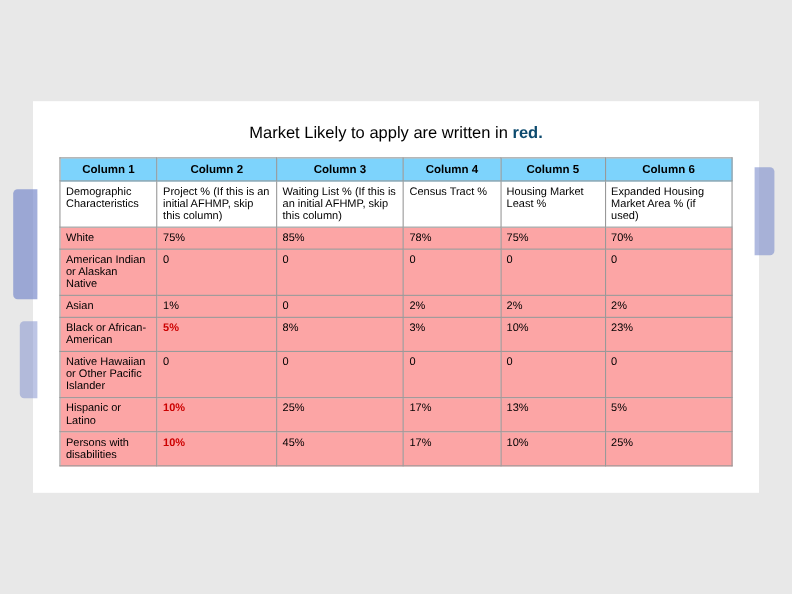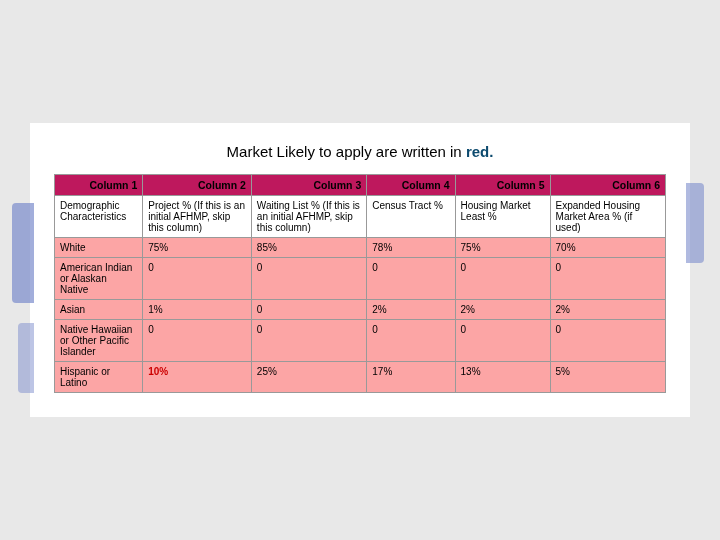--- a/index.html
+++ b/index.html
@@ -43,23 +43,23 @@
     }
 
     th, td {
       border: 1px solid #999;
       padding: 4px 5px;
       vertical-align: top;
       color: #000;
     }
 
     thead th {
-      background: #be185d;
+      background: #7dd3fc;
       font-weight: bold;
-      text-align: right;
+      text-align: center;
       font-size: 10.5px;
     }
 
     tbody tr td {
       background: #fca5a5;
     }
 
     .red-text {
       color: #cc0000;
       font-weight: bold;
@@ -155,30 +155,46 @@
         </tr>
         <tr>
           <td>Asian</td>
           <td>1%</td>
           <td>0</td>
           <td>2%</td>
           <td>2%</td>
           <td>2%</td>
         </tr>
         <tr>
+          <td>Black or African-American</td>
+          <td class="red-text">5%</td>
+          <td>8%</td>
+          <td>3%</td>
+          <td>10%</td>
+          <td>23%</td>
+        </tr>
+        <tr>
           <td>Native Hawaiian or Other Pacific Islander</td>
           <td>0</td>
           <td>0</td>
           <td>0</td>
           <td>0</td>
           <td>0</td>
         </tr>
         <tr>
           <td>Hispanic or Latino</td>
           <td class="red-text">10%</td>
           <td>25%</td>
           <td>17%</td>
           <td>13%</td>
           <td>5%</td>
         </tr>
+        <tr>
+          <td>Persons with disabilities</td>
+          <td class="red-text">10%</td>
+          <td>45%</td>
+          <td>17%</td>
+          <td>10%</td>
+          <td>25%</td>
+        </tr>
       </tbody>
   </table>
 </div>
 
 </body></html>

